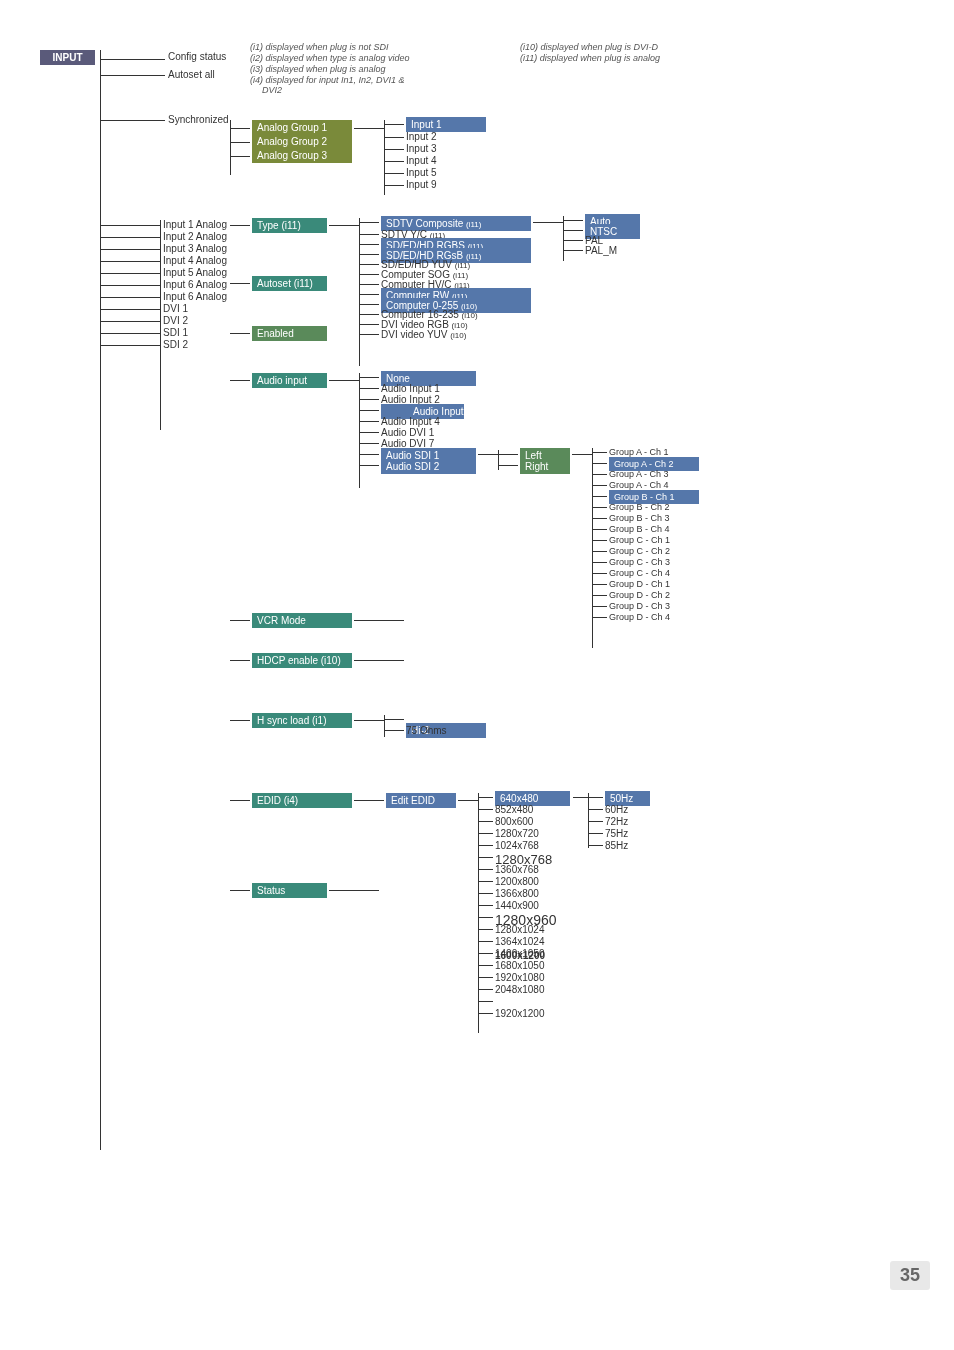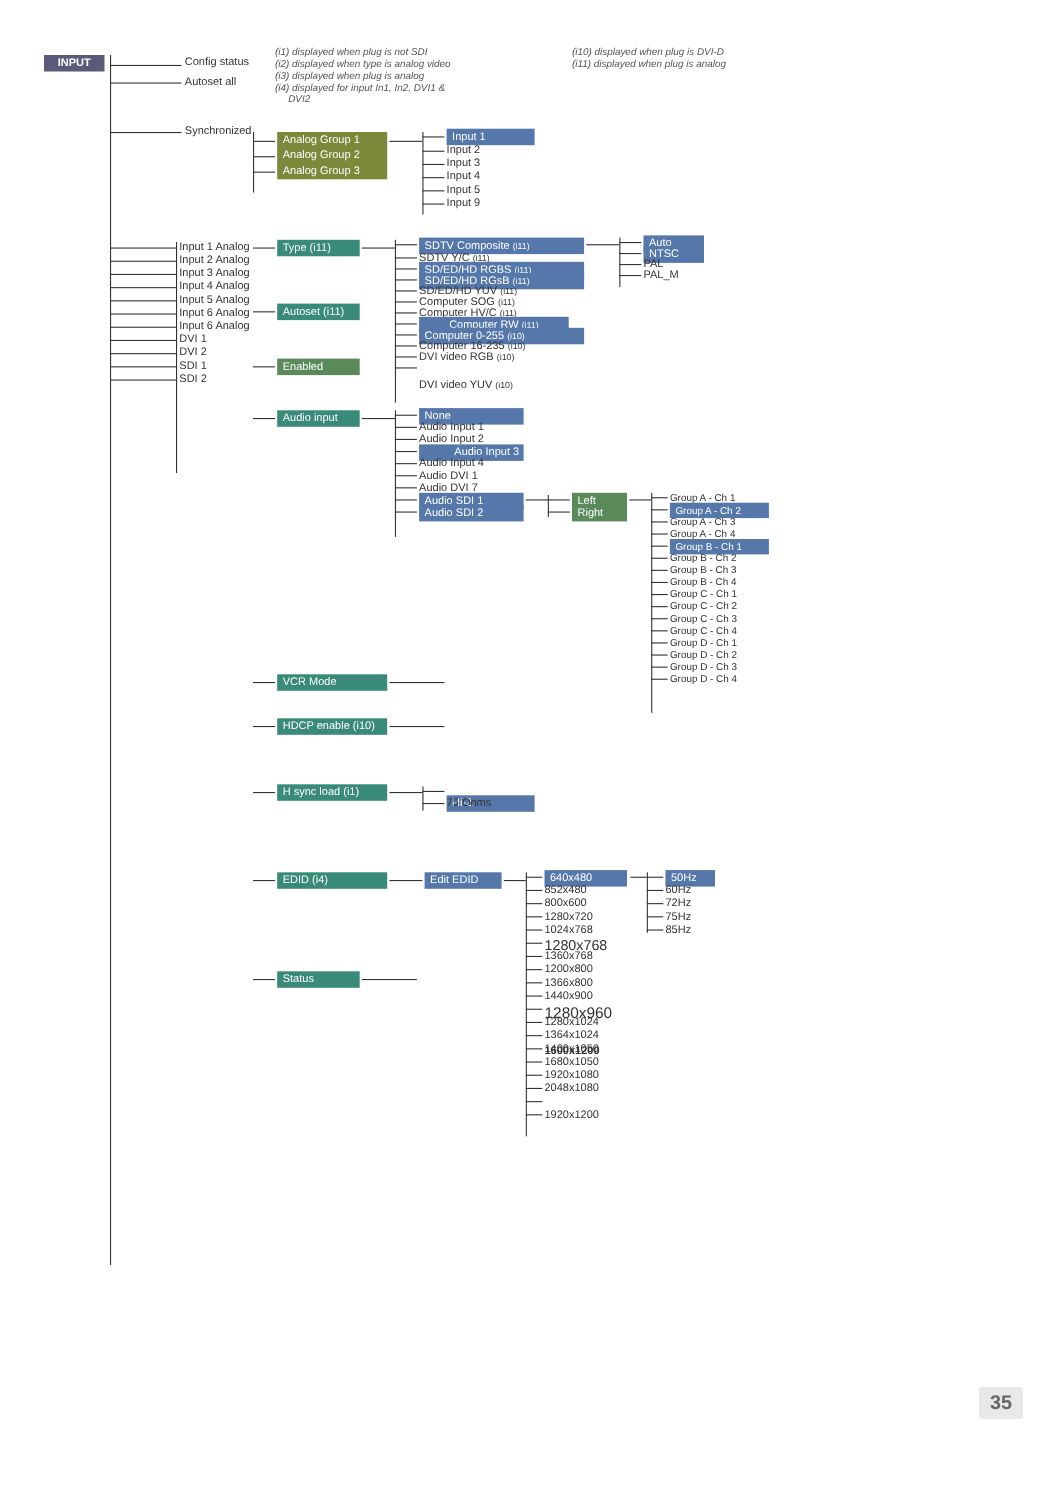--- a/index.html
+++ b/index.html
@@ -168,33 +168,33 @@
     <div class="h-line abs" style="left:339px; top:244px; width:20px;"></div>
     <div class="abs item-plain" style="left:361px; top:238px;">SD/ED/HD YUV <span style="font-size:8px;">(i11)</span></div>
 
     <div class="h-line abs" style="left:339px; top:254px; width:20px;"></div>
     <div class="abs item-plain" style="left:361px; top:248px;">Computer SOG <span style="font-size:8px;">(i11)</span></div>
 
     <div class="h-line abs" style="left:339px; top:264px; width:20px;"></div>
     <div class="abs item-plain" style="left:361px; top:258px;">Computer HV/C <span style="font-size:8px;">(i11)</span></div>
 
     <div class="h-line abs" style="left:339px; top:274px; width:20px;"></div>
-    <div class="abs item-blue" style="left:361px; top:268px; width:136px;text-align:center;">Computer RW <span style="font-size:8px;">(i11)</span></div>
+    <div class="abs item-blue" style="left:361px; top:268px; width:150px;">Computer RW <span style="font-size:8px;">(i11)</span></div>
 
     <div class="h-line abs" style="left:339px; top:284px; width:20px;"></div>
     <div class="abs item-blue" style="left:361px; top:278px; width:150px;">Computer 0-255 <span style="font-size:8px;">(i10)</span></div>
 
     <div class="h-line abs" style="left:339px; top:294px; width:20px;"></div>
     <div class="abs item-plain" style="left:361px; top:288px;">Computer 16-235 <span style="font-size:8px;">(i10)</span></div>
 
     <div class="h-line abs" style="left:339px; top:304px; width:20px;"></div>
     <div class="abs item-plain" style="left:361px; top:298px;">DVI video RGB <span style="font-size:8px;">(i10)</span></div>
 
     <div class="h-line abs" style="left:339px; top:314px; width:20px;"></div>
-    <div class="abs item-plain" style="left:361px; top:308px;margin-top:16px;">DVI video YUV <span style="font-size:8px;">(i10)</span></div>
+    <div class="abs item-plain" style="left:361px; top:308px;">DVI video YUV <span style="font-size:8px;">(i10)</span></div>
 
     <div class="h-line abs" style="left:513px; top:202px; width:30px;"></div>
     <div class="v-line abs" style="left:543px; top:196px; height:45px;"></div>
 
     <div class="h-line abs" style="left:543px; top:200px; width:20px;"></div>
     <div class="abs item-blue" style="left:565px; top:194px; width:55px;">Auto</div>
 
     <div class="h-line abs" style="left:543px; top:210px; width:20px;"></div>
     <div class="abs item-blue" style="left:565px; top:204px; width:55px;">NTSC</div>
 
@@ -219,21 +219,21 @@
     <div class="h-line abs" style="left:339px; top:357px; width:20px;"></div>
     <div class="abs item-blue" style="left:361px; top:351px; width:95px;">None</div>
 
     <div class="h-line abs" style="left:339px; top:368px; width:20px;"></div>
     <div class="abs item-plain" style="left:361px; top:362px;">Audio Input 1</div>
 
     <div class="h-line abs" style="left:339px; top:379px; width:20px;"></div>
     <div class="abs item-plain" style="left:361px; top:373px;">Audio Input 2</div>
 
     <div class="h-line abs" style="left:339px; top:390px; width:20px;"></div>
-    <div class="abs item-blue" style="left:361px; top:384px; width:95px;padding-left:32px;">Audio Input 3</div>
+    <div class="abs item-blue" style="left:361px; top:384px; width:83px;padding-left:32px;">Audio Input 3</div>
 
     <div class="h-line abs" style="left:339px; top:401px; width:20px;"></div>
     <div class="abs item-plain" style="left:361px; top:395px;">Audio Input 4</div>
 
     <div class="h-line abs" style="left:339px; top:412px; width:20px;"></div>
     <div class="abs item-plain" style="left:361px; top:406px;">Audio DVI 1</div>
 
     <div class="h-line abs" style="left:339px; top:423px; width:20px;"></div>
     <div class="abs item-plain" style="left:361px; top:417px;">Audio DVI 7</div>
 

